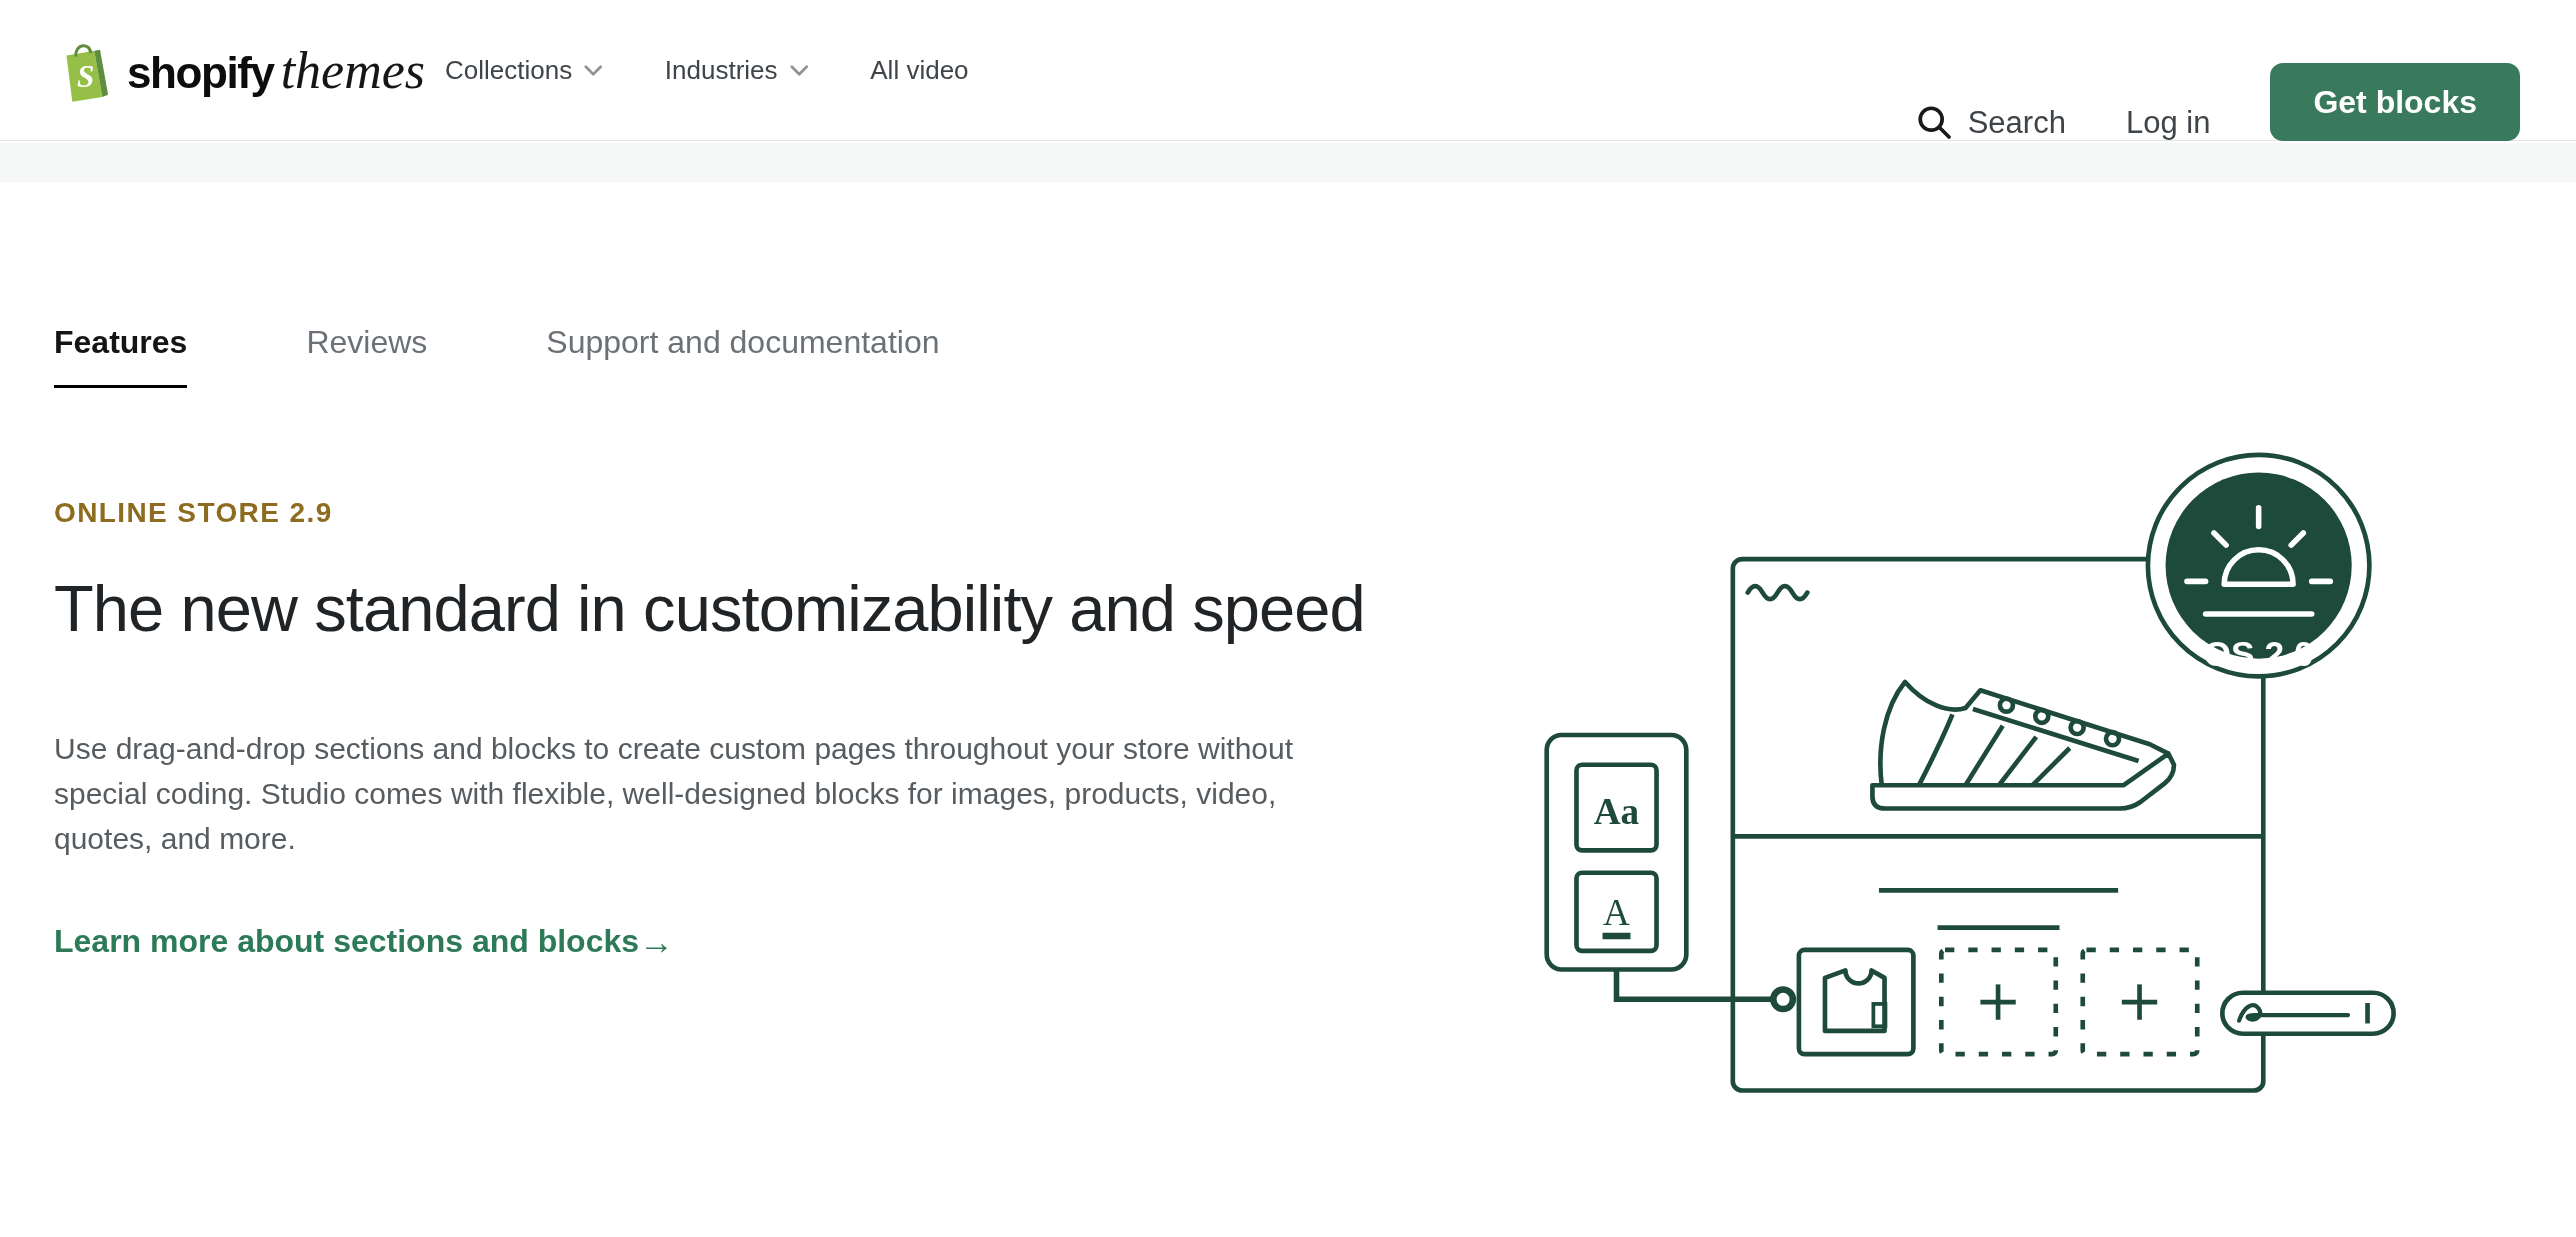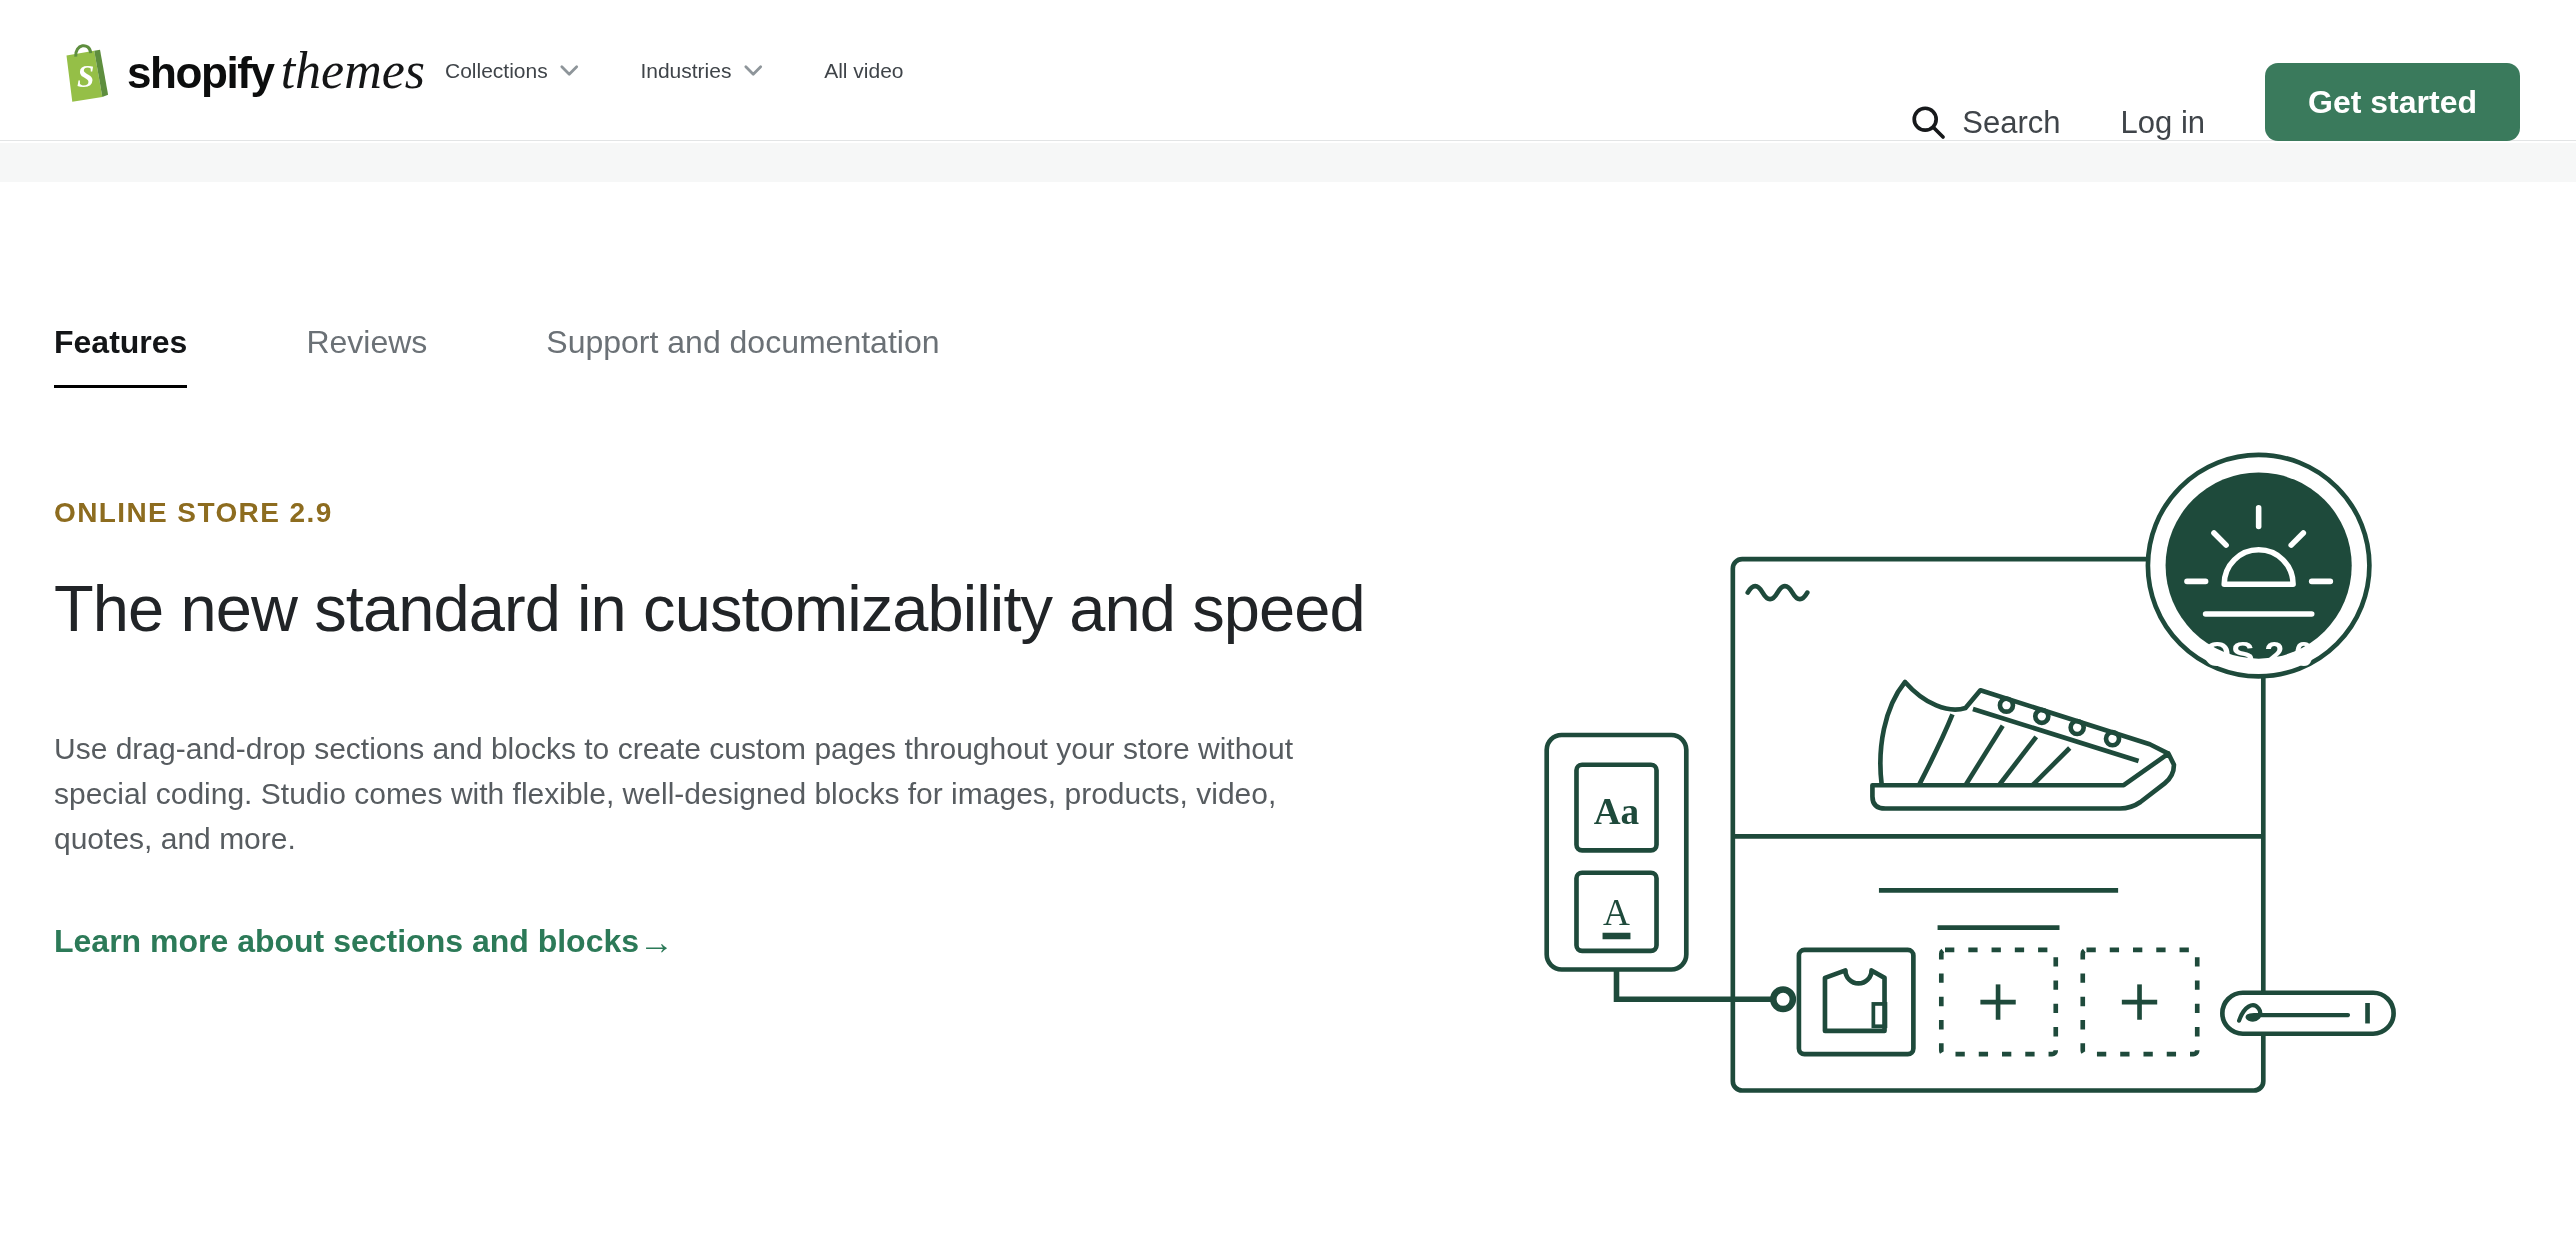--- a/index.html
+++ b/index.html
@@ -11,21 +11,21 @@
             background:#fff; border-bottom:1.9px solid #e2e4e5; }
   .header-band { position:absolute; left:0; top:143px; width:2576px; height:39px;
                  background:#f6f7f7; }
   .logo { position:absolute; left:56px; top:0; height:141px; display:flex;
           align-items:center; gap:13px; cursor:pointer; }
   .logo-word { font-size:44px; font-weight:800; letter-spacing:-1.4px; color:#0c0d0d; }
   .logo-suffix { font-family:"Liberation Serif", serif; font-style:italic;
                  font-weight:400; font-size:52px; color:#151617; margin-left:7px; }
   .nav { position:absolute; left:445px; top:0; height:141px; display:flex;
          align-items:center; gap:61px; }
-  .nav-item { display:flex; align-items:center; gap:11.2px; font-size:21px;
+  .nav-item { display:flex; align-items:center; gap:11.2px; font-size:26px;
               color:#3f4449; font-weight:500; cursor:pointer; white-space:nowrap;justify-content:space-between; }
   .header-right { position:absolute; right:56px; top:0; height:141px;
                   display:flex; align-items:flex-end; gap:60px; }
   .search-group { display:flex; align-items:center; gap:15px; font-size:31px;
                   color:#3f4449; font-weight:500; cursor:pointer; }
   .login { font-size:31px; color:#3f4449; font-weight:500; cursor:pointer; }
   .cta-btn { height:78px; padding:0 43px; background:#3a7a5c; color:#fff;
              font-size:32px; font-weight:700; border:none; border-radius:13px;
              display:inline-flex; align-items:center; cursor:pointer;
              font-family:"Liberation Sans", sans-serif; }
@@ -88,21 +88,21 @@
 
   <div class="header-right">
     <div class="search-group">
       <svg width="37" height="37" viewBox="0 0 28 28">
         <circle cx="11.5" cy="11.5" r="8.3" fill="none" stroke="#17191b" stroke-width="2.8"></circle>
         <line x1="17.6" y1="17.6" x2="25" y2="25" stroke="#17191b" stroke-width="2.8" stroke-linecap="round"></line>
       </svg>
       <span>Search</span>
     </div>
     <div class="login">Log in</div>
-    <button class="cta-btn">Get started</button>
+    <button class="cta-btn">Get blocks</button>
   </div>
 </div>
 <div class="header-band"></div>
 
 <div class="tabs">
   <div class="tab active">Features</div>
   <div class="tab">Reviews</div>
   <div class="tab">Support and documentation</div>
 </div>
 

